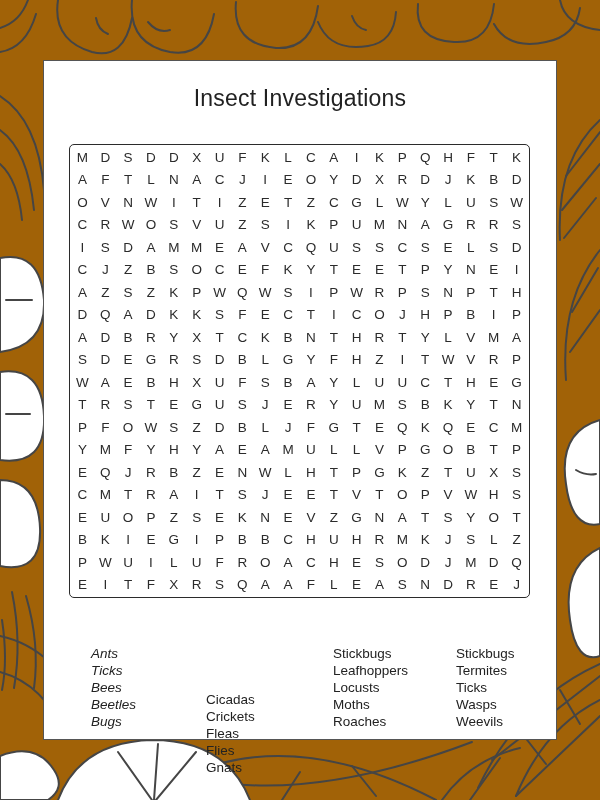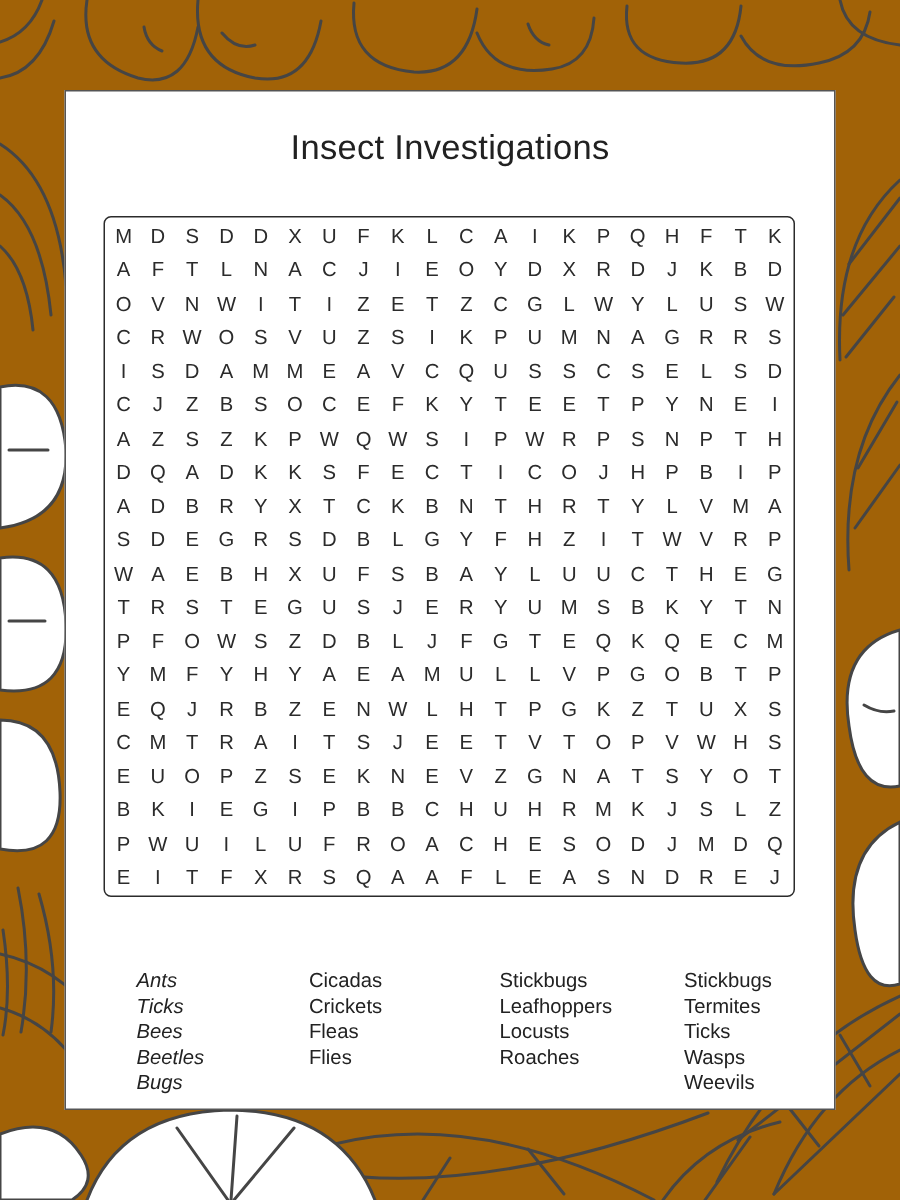--- a/index.html
+++ b/index.html
@@ -25,21 +25,21 @@
     padding:1px;
   }
   .cell {
     display:flex; align-items:center; justify-content:center;
     font-size:13.5px; color:#2b2b2b; font-weight:400;
   }
   .word-list {
     position:absolute; left:47px; top:584px; display:flex; align-items:flex-start;
   }
   .word-col:nth-child(1){ width:115px;font-style:italic; }
-  .word-col:nth-child(2){ width:127px; }
+  .word-col:nth-child(2){ width:127px;margin-top:46px; }
   .word-col:nth-child(3){ width:123px; }
   .word-col:nth-child(4){ width:auto; }
   .word {
     font-size:13.5px; line-height:17px; color:#222222;
   }
 </style>
 </head>
 <body>
 
 <div class="canvas">
@@ -524,25 +524,27 @@
           <div class="word">Ticks</div>
           <div class="word">Bees</div>
           <div class="word">Beetles</div>
           <div class="word">Bugs</div>
         </div>
         <div class="word-col">
           <div class="word">Cicadas</div>
           <div class="word">Crickets</div>
           <div class="word">Fleas</div>
           <div class="word">Flies</div>
+          <div class="word">Gnats</div>
         </div>
         <div class="word-col">
           <div class="word">Stickbugs</div>
           <div class="word">Leafhoppers</div>
           <div class="word">Locusts</div>
+          <div class="word">Moths</div>
           <div class="word">Roaches</div>
         </div>
         <div class="word-col">
           <div class="word">Stickbugs</div>
           <div class="word">Termites</div>
           <div class="word">Ticks</div>
           <div class="word">Wasps</div>
           <div class="word">Weevils</div>
         </div>
       </div>

